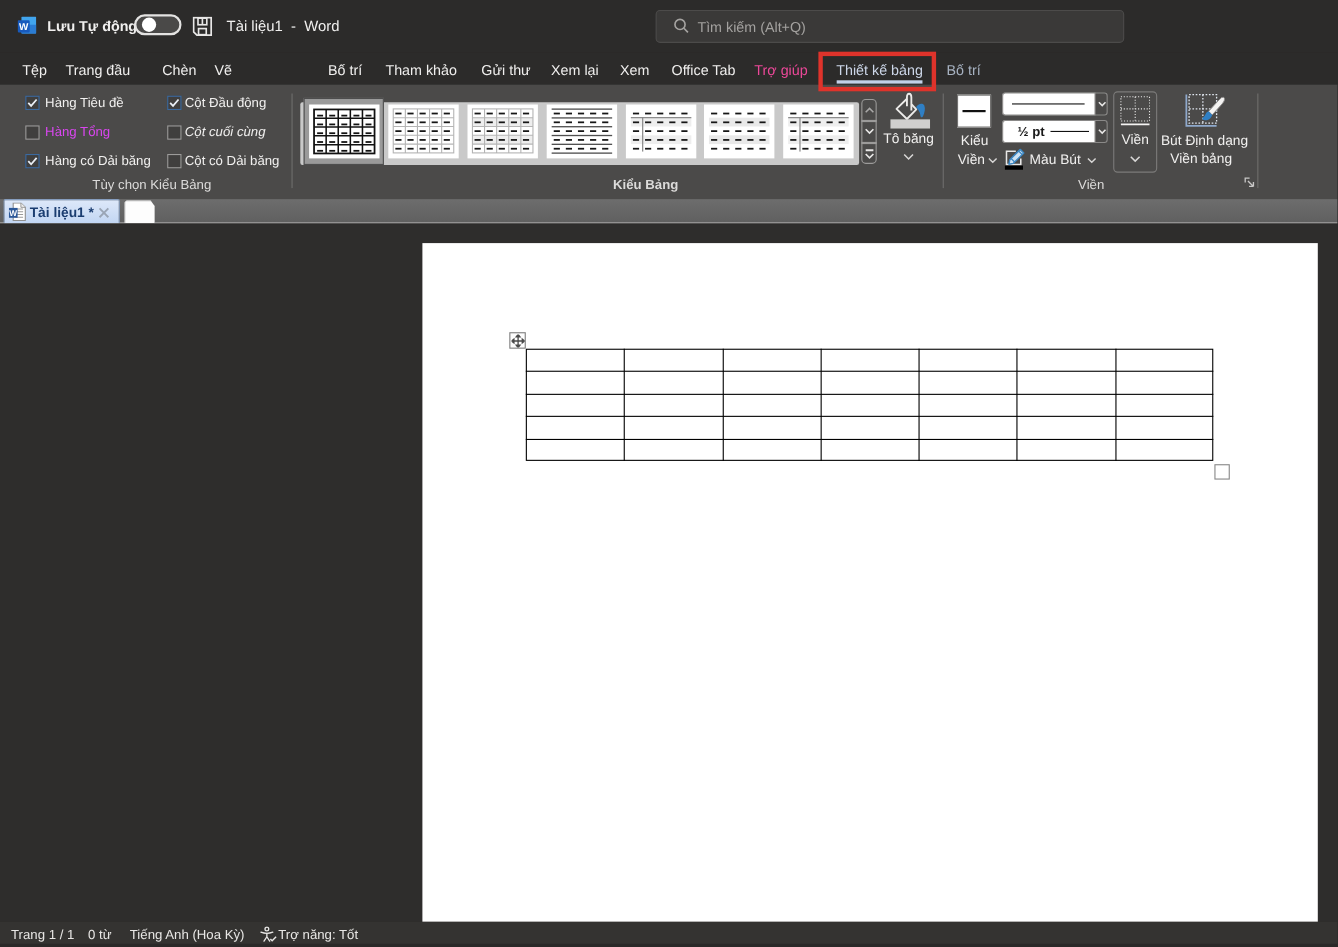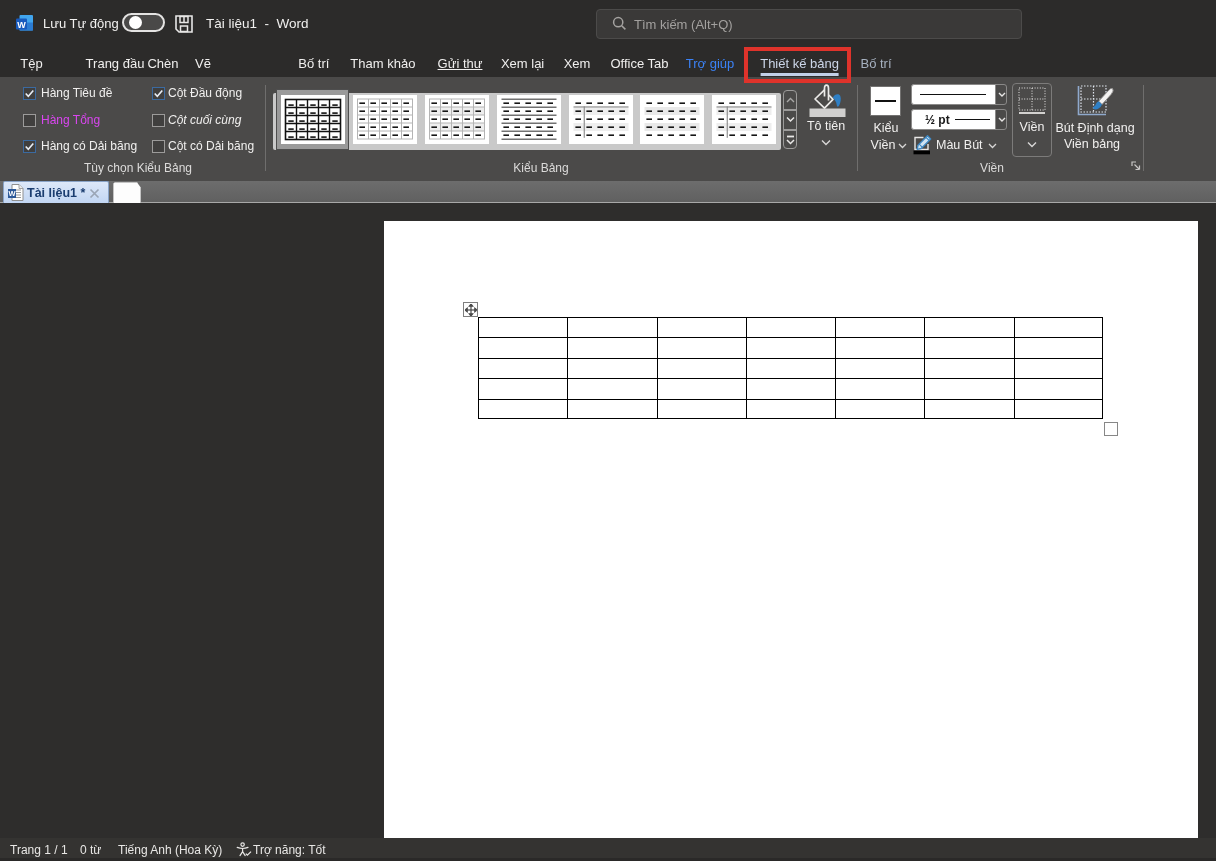--- a/index.html
+++ b/index.html
@@ -16,21 +16,21 @@
 <div id="stage">
 
   <div class="abs" style="left:0;top:0;width:1216px;height:48px;background:#2c2b2a;"></div>
 
   <svg class="abs" style="left:16px;top:15px" width="17" height="18" viewBox="0 0 17 18">
     <rect x="3.5" y="0" width="13.5" height="15.5" rx="1" fill="#41a5ee"></rect>
     <rect x="3.5" y="7.5" width="13.5" height="8" fill="#2b7cd3"></rect>
     <rect x="0" y="3.5" width="11" height="11" rx="1" fill="#185abd"></rect>
     <text x="5.5" y="12.5" font-size="9" font-weight="bold" fill="#fff" text-anchor="middle" font-family="Liberation Sans">W</text>
   </svg>
-  <div class="abs white" style="left:43px;top:16px;font-size:13px;">Lưu Tự động</div>
+  <div class="abs white" style="left:43px;top:16px;font-size:13px;font-weight:bold;">Lưu Tự động</div>
 
   <div class="abs" style="left:122px;top:13px;width:43px;height:19px;border:2px solid #e4e3e2;border-radius:10px;background:#4a4948;"></div>
   <div class="abs" style="left:129px;top:16px;width:13px;height:13px;border-radius:50%;background:#fff;"></div>
 
   <svg class="abs" style="left:175px;top:15px" width="18" height="18" viewBox="0 0 18 18">
     <path d="M1 1 h16 v16 h-13 l-3-3 z" fill="none" stroke="#e8e7e6" stroke-width="1.6"></path>
     <rect x="5" y="1.5" width="8" height="6" fill="none" stroke="#e8e7e6" stroke-width="1.5"></rect>
     <line x1="9" y1="1.5" x2="9" y2="7.5" stroke="#e8e7e6" stroke-width="1.5"></line>
     <rect x="5.5" y="11" width="7" height="5.5" fill="none" stroke="#e8e7e6" stroke-width="1.5"></rect>
   </svg>
@@ -39,31 +39,31 @@
   <div class="abs" style="left:596px;top:9px;width:426px;height:30px;background:#3a3938;border:1px solid #4c4b4a;border-radius:4px;"></div>
   <svg class="abs" style="left:612px;top:16px" width="15" height="15" viewBox="0 0 15 15">
     <circle cx="6.2" cy="6.2" r="4.6" fill="none" stroke="#a5a3a1" stroke-width="1.5"></circle>
     <line x1="9.7" y1="9.7" x2="13.4" y2="13.4" stroke="#a5a3a1" stroke-width="1.5"></line>
   </svg>
   <div class="abs" style="left:634px;top:17px;font-size:13px;color:#a3a19f;">Tìm kiếm (Alt+Q)</div>
 
   <div class="abs" style="left:0;top:48px;width:1216px;height:29px;background:#2c2b2a;"></div>
   <div id="menurow">
       <div class="abs" style="left:31.5px;top:56px;transform:translateX(-50%);font-size:13px;color:#f0efee;">Tệp</div>
-      <div class="abs" style="left:115px;top:56px;transform:translateX(-50%);font-size:13px;color:#f0efee;">Trang đầu</div>
+      <div class="abs" style="left:89px;top:56px;transform:translateX(-50%);font-size:13px;color:#f0efee;">Trang đầu</div>
       <div class="abs" style="left:163px;top:56px;transform:translateX(-50%);font-size:13px;color:#f0efee;">Chèn</div>
       <div class="abs" style="left:203px;top:56px;transform:translateX(-50%);font-size:13px;color:#f0efee;">Vẽ</div>
       <div class="abs" style="left:254.6px;top:56px;transform:translateX(-50%);font-size:13px;color:#f0efee;margin-top:44px;">Thiết kế</div>
       <div class="abs" style="left:313.8px;top:56px;transform:translateX(-50%);font-size:13px;color:#f0efee;">Bố trí</div>
       <div class="abs" style="left:382.9px;top:56px;transform:translateX(-50%);font-size:13px;color:#f0efee;">Tham khảo</div>
-      <div class="abs" style="left:460px;top:56px;transform:translateX(-50%);font-size:13px;color:#f0efee;text-decoration:underline;">Gửi thư</div>
+      <div class="abs" style="left:460px;top:56px;transform:translateX(-50%);font-size:13px;color:#f0efee;">Gửi thư</div>
       <div class="abs" style="left:522.6px;top:56px;transform:translateX(-50%);font-size:13px;color:#f0efee;">Xem lại</div>
       <div class="abs" style="left:577px;top:56px;transform:translateX(-50%);font-size:13px;color:#f0efee;">Xem</div>
       <div class="abs" style="left:639.5px;top:56px;transform:translateX(-50%);font-size:13px;color:#f0efee;">Office Tab</div>
-      <div class="abs" style="left:710px;top:56px;transform:translateX(-50%);font-size:13px;color:#3b82f6;">Trợ giúp</div>
+      <div class="abs" style="left:710px;top:56px;transform:translateX(-50%);font-size:13px;color:#ec4899;">Trợ giúp</div>
       <div class="abs" style="left:799.6px;top:56px;transform:translateX(-50%);font-size:13px;color:#ccd6e8;border-bottom:3px solid #c2d0e8;padding-bottom:2px;">Thiết kế bảng</div>
       <div class="abs" style="left:876px;top:56px;transform:translateX(-50%);font-size:13px;color:#a6b1c0;">Bố trí</div>
     </div>
 
   <div class="abs" style="left:744px;top:47px;width:107px;height:36px;border:4.5px solid #df332b;z-index:6;"></div>
 
   <div class="abs" style="left:0;top:77px;width:1216px;height:104px;background:#4b4a49;"></div>
 
   <div id="cbgroup">
       <div class="abs" style="left:23px;top:87px;width:13px;height:13px;border:1.5px solid #3b6aa0;background:#403f3e;"></div>
@@ -338,30 +338,30 @@
         <path d="M1 5 L4.5 1.5 L8 5" fill="none" stroke="#a9a8a7" stroke-width="1.4"></path>
       </svg>
       <svg class="abs" style="left:786px;top:116px" width="9" height="7" viewBox="0 0 9 7">
         <path d="M1 1.5 L4.5 5 L8 1.5" fill="none" stroke="#e8e7e6" stroke-width="1.5"></path>
       </svg>
       <svg class="abs" style="left:786px;top:134.5px" width="9" height="11" viewBox="0 0 9 11">
         <line x1="1" y1="1.5" x2="8" y2="1.5" stroke="#e8e7e6" stroke-width="1.8"></line>
         <path d="M1 5 L4.5 8.5 L8 5" fill="none" stroke="#e8e7e6" stroke-width="1.5"></path>
       </svg>
     </div>
-  <div class="glabel" style="left:541px;">Kiểu Bảng</div>
+  <div class="glabel" style="left:587px;font-weight:bold;">Kiểu Bảng</div>
 
   <div id="tobong">
       <svg class="abs" style="left:806px;top:83px" width="40" height="34" viewBox="0 0 40 34">
         <path d="M18.5 13.5 V5.5 Q18.5 2.2 20.5 2.2 Q22.5 2.2 22.5 5.5 V17.5" fill="none" stroke="#ecebe9" stroke-width="1.7"></path>
         <path d="M18.5 6.8 L9 16 L18.5 25.2 L27 16.4 L22.8 12" fill="none" stroke="#ecebe9" stroke-width="1.7" stroke-linejoin="round"></path>
         <path d="M26.8 14.6 C28.6 10.8 33.2 10.2 34.3 13 C35.4 15.8 34.6 19.3 33.3 22.3 C32.4 24.3 30.9 24.1 30.7 21.8 C30.5 19 28.8 16.8 26.8 14.6 Z" fill="#2f7fc4"></path>
         <rect x="3.5" y="25.5" width="36" height="8.5" fill="#d0cfce"></rect>
       </svg>
-      <div class="abs" style="left:826px;top:119px;transform:translateX(-50%);font-size:12.5px;color:#f1f0ef;">Tô tiên</div>
+      <div class="abs" style="left:826px;top:119px;transform:translateX(-50%);font-size:12.5px;color:#f1f0ef;">Tô băng</div>
       <svg class="abs" style="left:821px;top:139px" width="10" height="7" viewBox="0 0 10 7">
         <path d="M1 1.5 L5 5.5 L9 1.5" fill="none" stroke="#d8d7d6" stroke-width="1.4"></path>
       </svg>
     </div>
   <div class="vsep" style="left:857px;"></div>
 
   <div id="bordergrp">
       <div class="abs" style="left:870px;top:86px;width:31px;height:30px;background:#fff;border:1px solid #737271;"></div>
       <div class="abs" style="left:875px;top:100px;width:21px;height:2px;background:#111;"></div>
       <div class="abs" style="left:886px;top:121px;transform:translateX(-50%);font-size:12.5px;color:#f1f0ef;">Kiểu</div>

